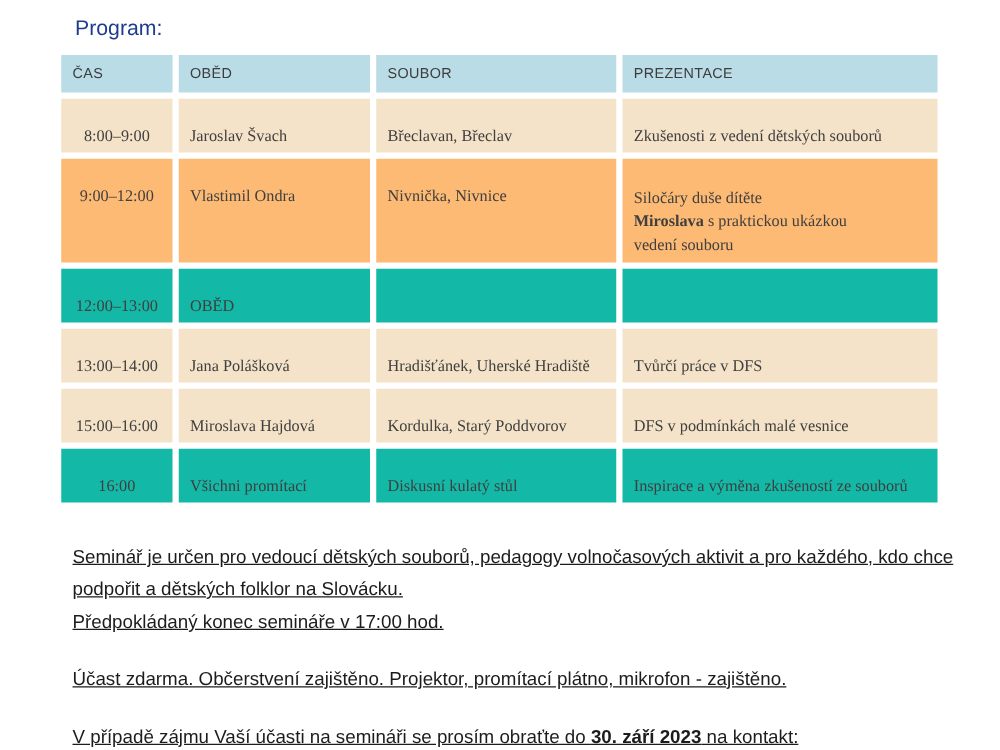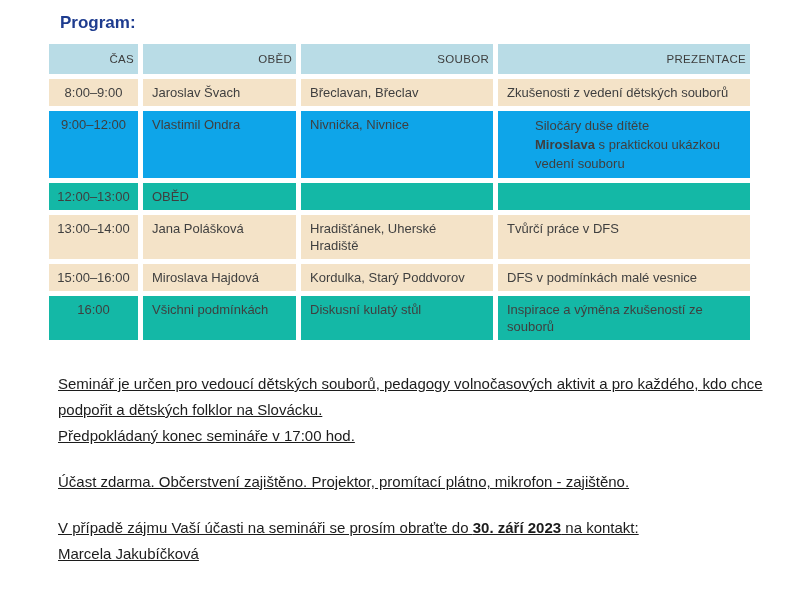--- a/index.html
+++ b/index.html
@@ -1,40 +1,40 @@
 <!DOCTYPE html>
 <html><head>
 <meta charset="utf-8">
 <style>
   * { margin:0; padding:0; box-sizing:border-box; }
   html,body { width:800px; height:600px; overflow:hidden; background:#ffffff;
     font-family:"Liberation Sans", sans-serif; }
   .page { position:relative; width:800px; height:600px; background:#fff; }
 
   .title { margin:12px 0 0 60px; font-size:17px; line-height:22px;
-    font-weight:bold; color:#1e3c8f; }
+    font-weight:normal; color:#1e3c8f; }
 
   table.program { margin:5px 0 0 44px; border-collapse:separate;
     border-spacing:5px; table-layout:fixed; font-size:13px; color:#3f3f3f; }
   col.c-time { width:89px; }
   col.c-name { width:153px; }
   col.c-ensemble { width:192px; }
   col.c-pres { width:252px; }
 
   th { background:#b9dce6; height:30px; font-weight:normal; font-size:11.5px;
-    letter-spacing:.3px; text-align:right; vertical-align:middle;
+    letter-spacing:.3px; text-align:left; vertical-align:middle;
     padding:0 4px 0 9px; color:#3d3d3d; }
-  td { vertical-align:top; padding:5px 6px 5px 9px; line-height:17px; height:17px; }
+  td { vertical-align:top; padding:21px 6px 5px 9px; line-height:17px; height:17px;font-family:Liberation Serif, serif; }
   td.time { text-align:center; padding-left:2px; padding-right:2px; }
 
   tr.cream  td { background:#f4e3c8; }
-  tr.tan    td { background:#0ea5e9; }
+  tr.tan    td { background:#fdba74; }
   tr.salmon td { background:#14b8a6; }
   tr.tall td { height:54px; }
-  tr.tall .pres-line { line-height:19px;margin-left:28px; }
+  tr.tall .pres-line { line-height:19px; }
 
   .content { margin:26px 0 0 58px; font-size:15px; color:#1c1c1c; line-height:26px; }
   .content p { margin:0 0 20px 0;text-decoration:underline; }
   .content b { font-weight:bold; }
 </style>
 </head>
 <body>
 
 <div class="page">
 
@@ -83,21 +83,21 @@
       <td>Tvůrčí práce v DFS</td>
     </tr>
     <tr class="cream">
       <td class="time">15:00–16:00</td>
       <td>Miroslava Hajdová</td>
       <td>Kordulka, Starý Poddvorov</td>
       <td>DFS v podmínkách malé vesnice</td>
     </tr>
     <tr class="salmon">
       <td class="time">16:00</td>
-      <td>Všichni podmínkách</td>
+      <td>Všichni promítací</td>
       <td>Diskusní kulatý stůl</td>
       <td>Inspirace a výměna zkušeností ze souborů</td>
     </tr>
   </tbody>
     </table>
 
   <div class="content">
     <p>
       <span>Seminář je určen pro vedoucí dětských souborů, pedagogy volnočasových aktivit a pro každého, kdo chce</span><br>
       <span>podpořit a dětských folklor na Slovácku.</span><br>

